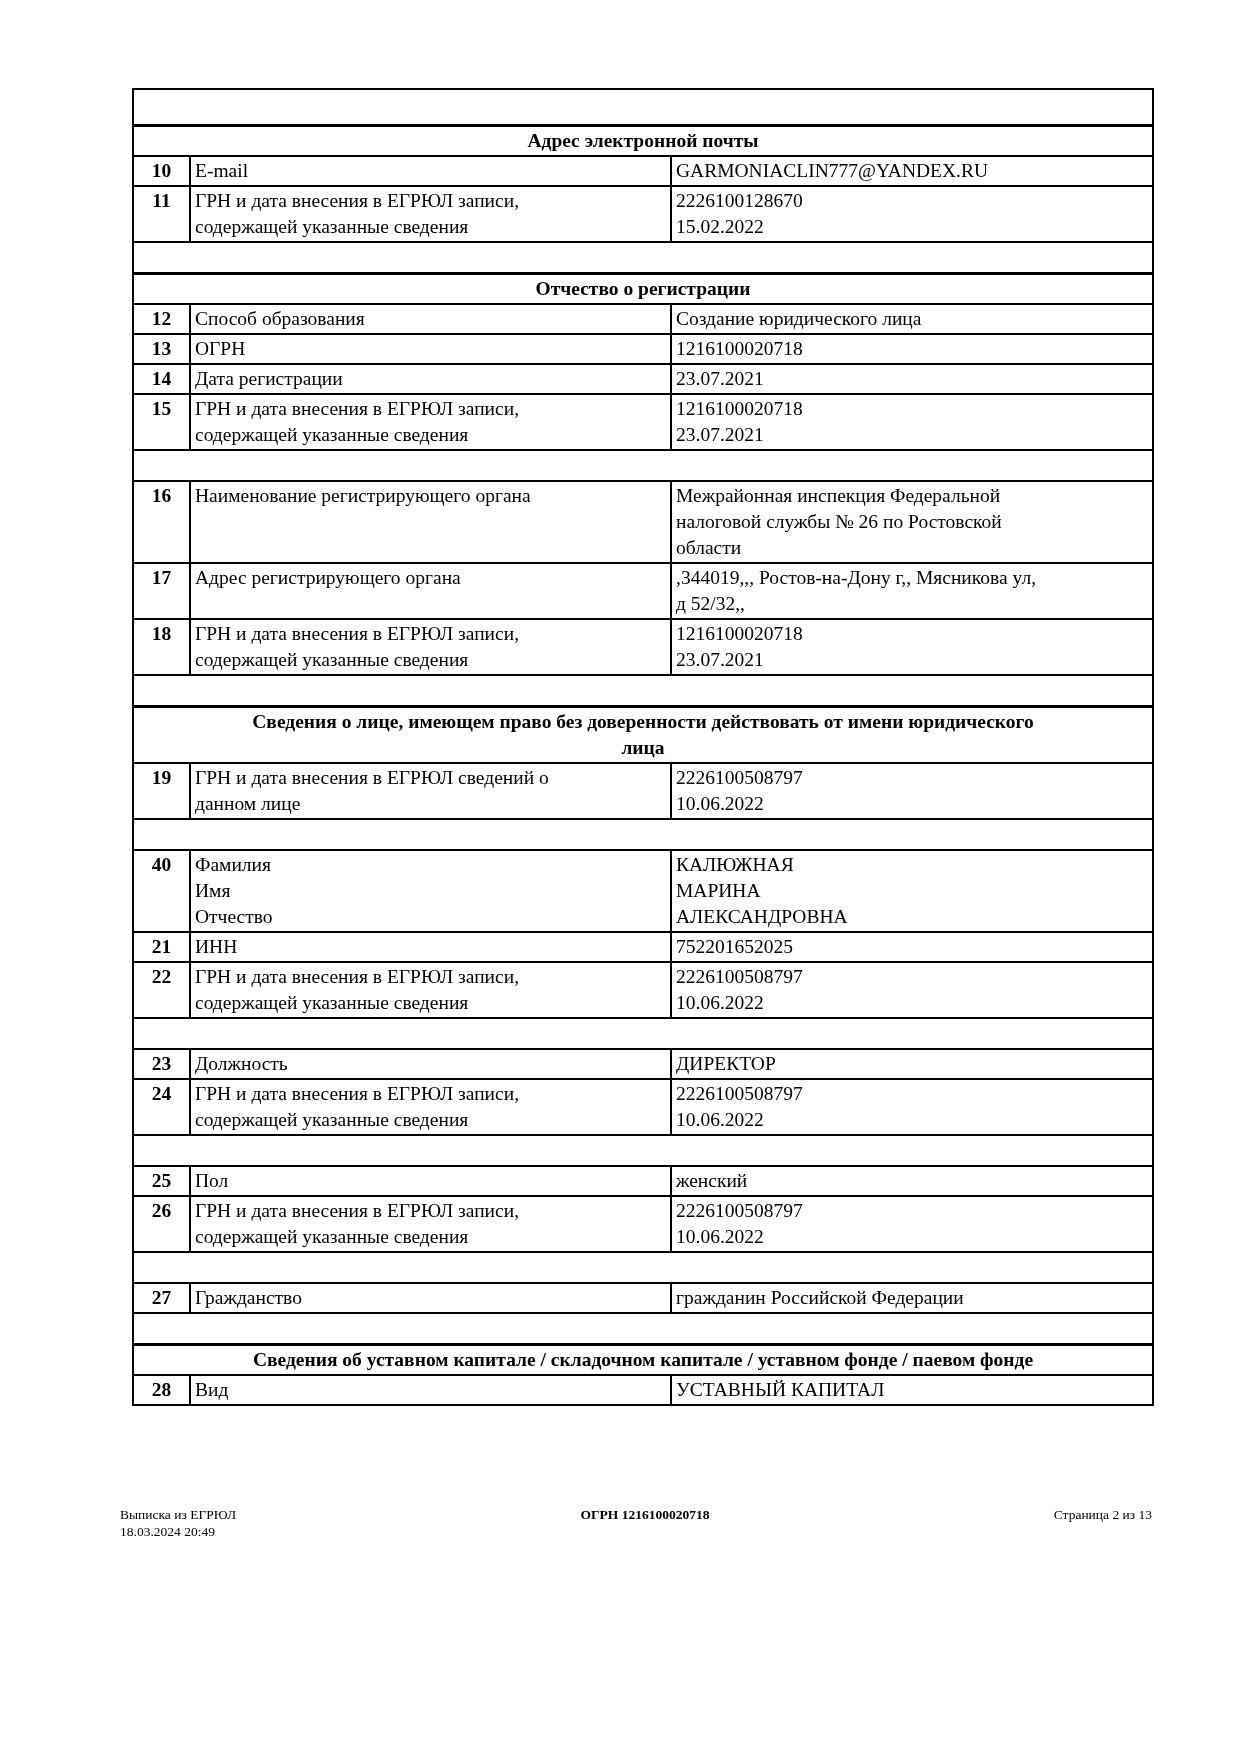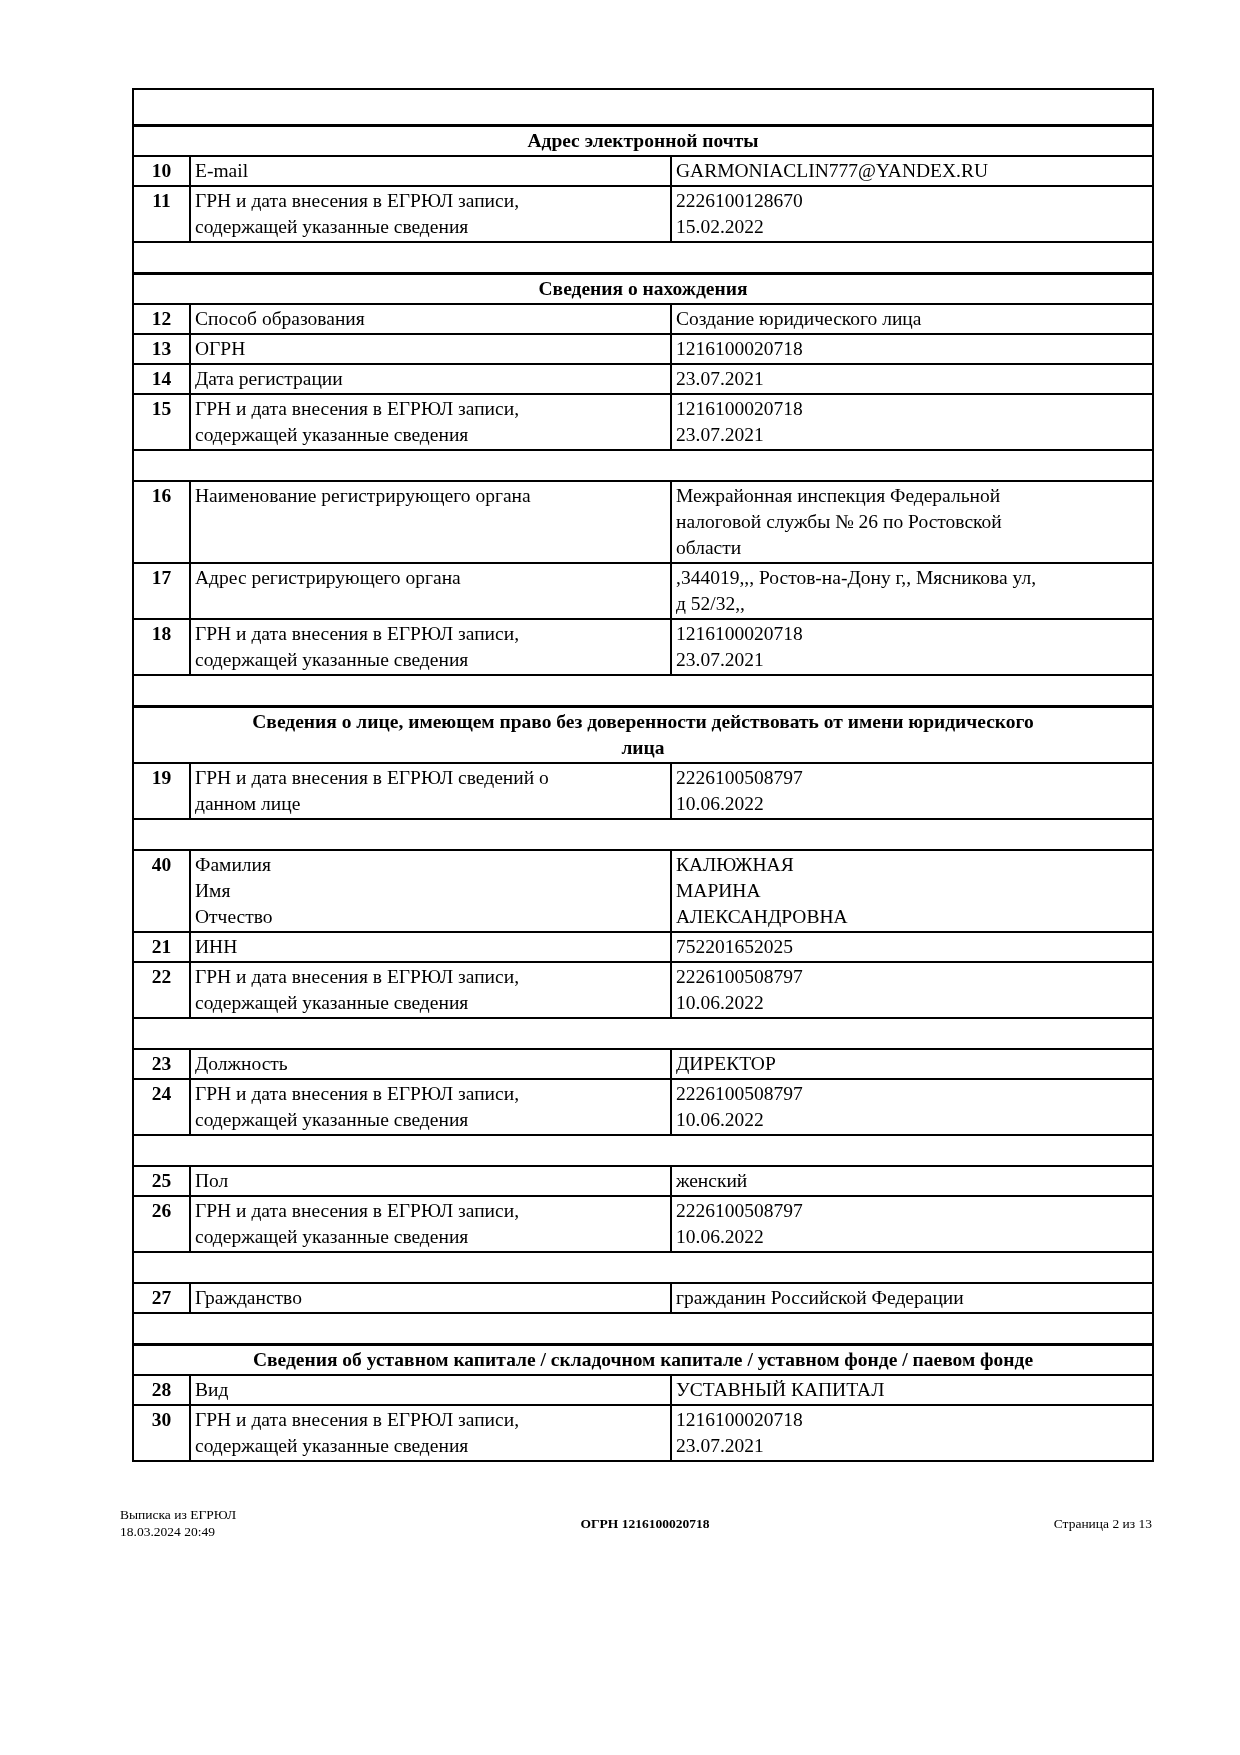--- a/index.html
+++ b/index.html
@@ -49,21 +49,21 @@
   tr.empty td {
     padding: 0;
   }
   .footer {
     position: absolute;
     left: 120px;
     top: 1506px;
     width: 1032px;
     display: flex;
     justify-content: space-between;
-    align-items: center;
+    align-items: flex-start;
     font-size: 13.5px;
     line-height: 17px;
   }
   .footer-left  { text-align: left; }
   .footer-center{ text-align: center; font-weight: bold; }
   .footer-right { text-align: right; }
 </style>
 </head>
 <body>
 
@@ -91,21 +91,21 @@
           <td class="num">11</td>
           <td class="label">ГРН и дата внесения в ЕГРЮЛ записи,
 содержащей указанные сведения</td>
           <td class="value">2226100128670
 15.02.2022</td>
         </tr>
         <tr class="empty">
           <td colspan="3" style="height: 29px;"></td>
         </tr>
         <tr class="section">
-          <td colspan="3" class="section-title">Сведения о нахождения</td>
+          <td colspan="3" class="section-title">Отчество о регистрации</td>
         </tr>
         <tr class="data">
           <td class="num">12</td>
           <td class="label">Способ образования</td>
           <td class="value">Создание юридического лица</td>
         </tr>
         <tr class="data">
           <td class="num">13</td>
           <td class="label">ОГРН</td>
           <td class="value">1216100020718</td>
@@ -224,27 +224,20 @@
         <tr class="empty">
           <td colspan="3" style="height: 29px;"></td>
         </tr>
         <tr class="section">
           <td colspan="3" class="section-title">Сведения об уставном капитале / складочном капитале / уставном фонде / паевом фонде</td>
         </tr>
         <tr class="data">
           <td class="num">28</td>
           <td class="label">Вид</td>
           <td class="value">УСТАВНЫЙ КАПИТАЛ</td>
-        </tr>
-        <tr class="data">
-          <td class="num">30</td>
-          <td class="label">ГРН и дата внесения в ЕГРЮЛ записи,
-содержащей указанные сведения</td>
-          <td class="value">1216100020718
-23.07.2021</td>
         </tr>
       </tbody>
   </table>
 
   <div class="footer">
     <div class="footer-left">
       <div>Выписка из ЕГРЮЛ</div>
       <div>18.03.2024 20:49</div>
     </div>
     <div class="footer-center">ОГРН 1216100020718</div>

